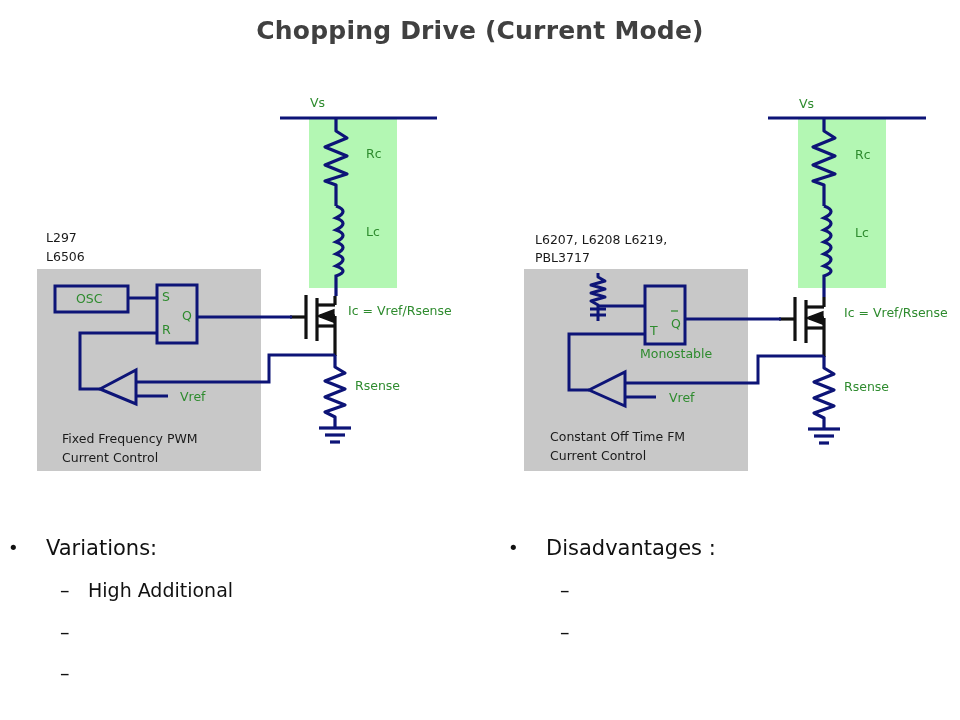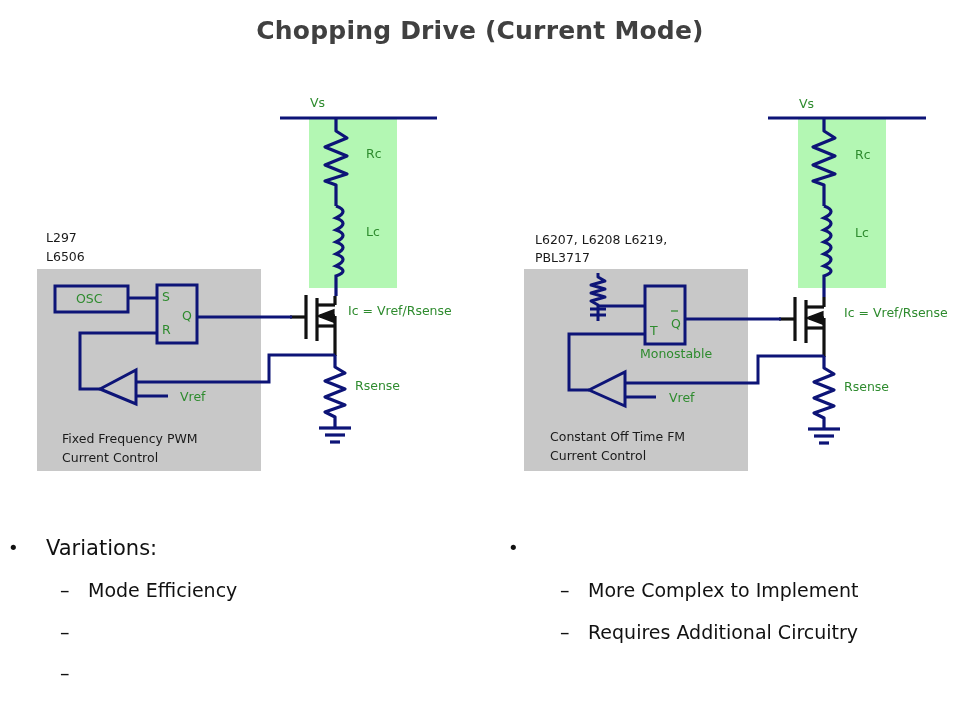--- a/index.html
+++ b/index.html
@@ -142,35 +142,34 @@
   </g>
 </svg>
 
 <div class="bullets" id="adv">
   <div class="main">
     <span class="dot">•</span>
     <span>Variations:</span>
   </div>
   <div class="sub">
     <span class="dash">–</span>
-    <span>Mode Efficiency</span>
+    <span>High Additional</span>
   </div>
   <div class="sub">
     <span class="dash">–</span>
   </div>
   <div class="sub">
     <span class="dash">–</span>
   </div>
 </div>
 
 <div class="bullets" id="dis">
   <div class="main">
     <span class="dot">•</span>
+    <span>Disadvantages :</span>
   </div>
   <div class="sub">
     <span class="dash">–</span>
-    <span>More Complex to Implement</span>
   </div>
   <div class="sub">
     <span class="dash">–</span>
-    <span>Requires Additional Circuitry</span>
   </div>
 </div>
 
 </body></html>

